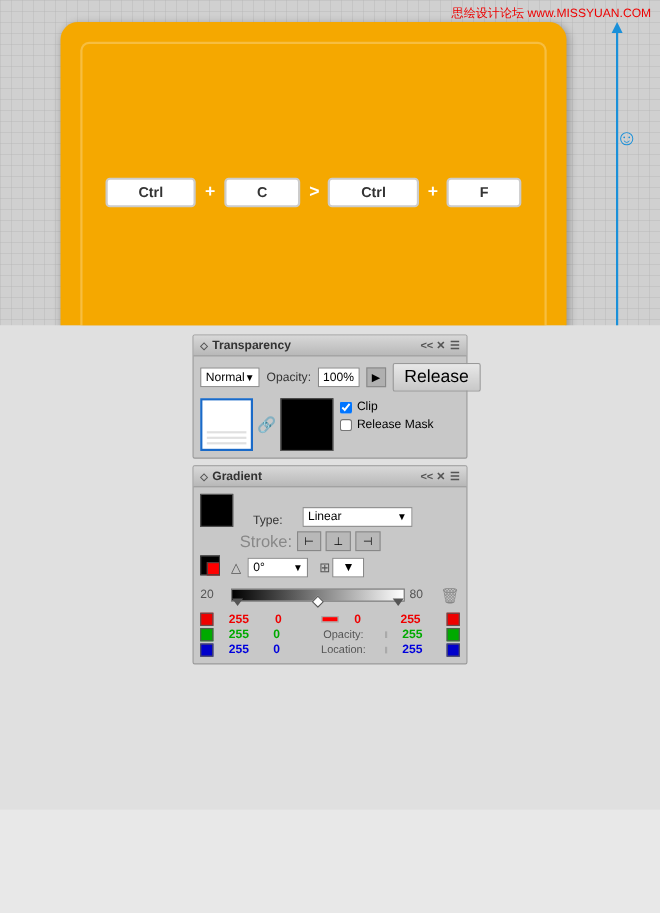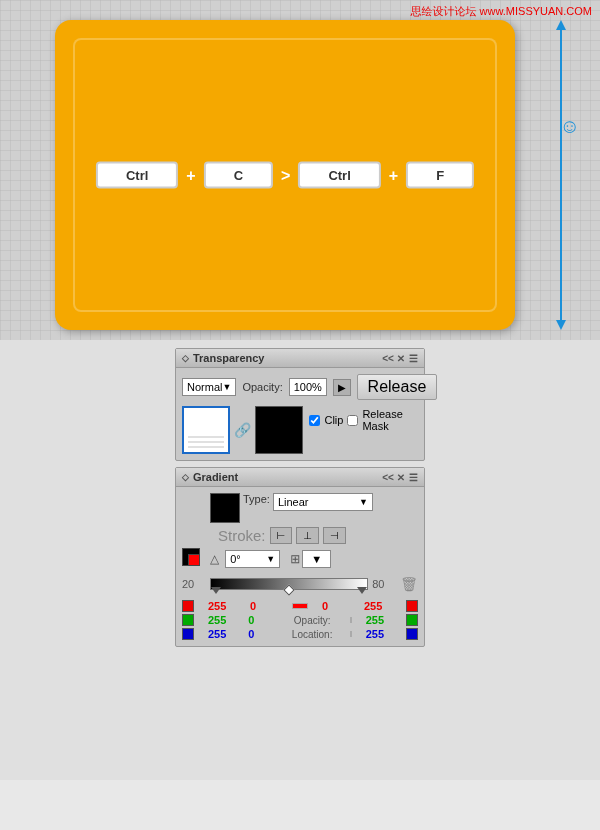--- a/index.html
+++ b/index.html
@@ -9,21 +9,21 @@
       background: #e8e8e8;
       font-family: Arial, sans-serif;
       font-size: 12px;
       overflow: hidden;
       position: relative;
     }
 
     
     .canvas-area {
       width: 600px;
-      height: 340px;
+      height: 296px;
       background: #d0d0d0;
       position: relative;
       overflow: hidden;
     }
 
     .canvas-grid {
       width: 100%;
       height: 100%;
       background-image:
         linear-gradient(rgba(180,180,180,0.4) 1px, transparent 1px),
@@ -284,21 +284,21 @@
 
     .thumb-black {
       width: 48px;
       height: 48px;
       background: black;
       border: 1px solid #555;
     }
 
     .mask-options {
       display: flex;
-      flex-direction: row;
+      flex-direction: column;
       gap: 4px;
       padding-top: 2px;
     }
 
     .checkbox-row {
       display: flex;
       align-items: center;
       gap: 4px;
       font-size: 11px;
     }
@@ -312,24 +312,23 @@
     .gradient-panel {
       width: 250px;
     }
 
     .gradient-body {
       padding: 6px;
     }
 
     .gradient-type-row {
       display: flex;
-      align-items: flex-start;
-      gap: 3px;
+      align-items: flex-end;
+      gap: 18px;
       margin-bottom: 4px;
-      margin-left: 28px;
     }
 
     .grad-preview-black {
       width: 30px;
       height: 30px;
       background: black;
       border: 1px solid #555;
       flex-shrink: 0;
     }
 

